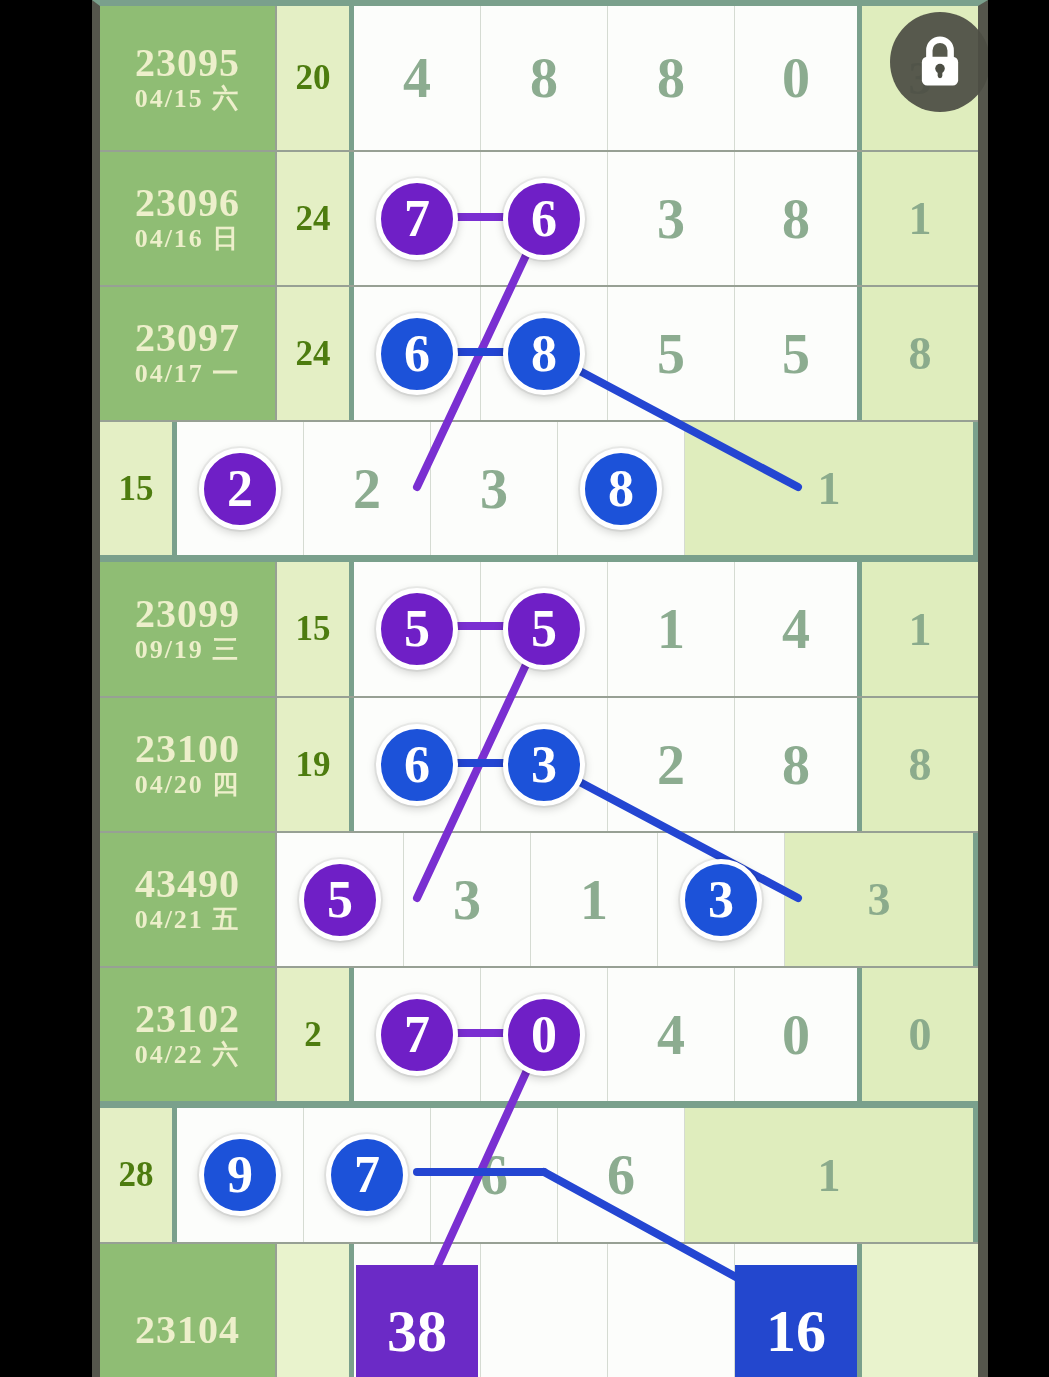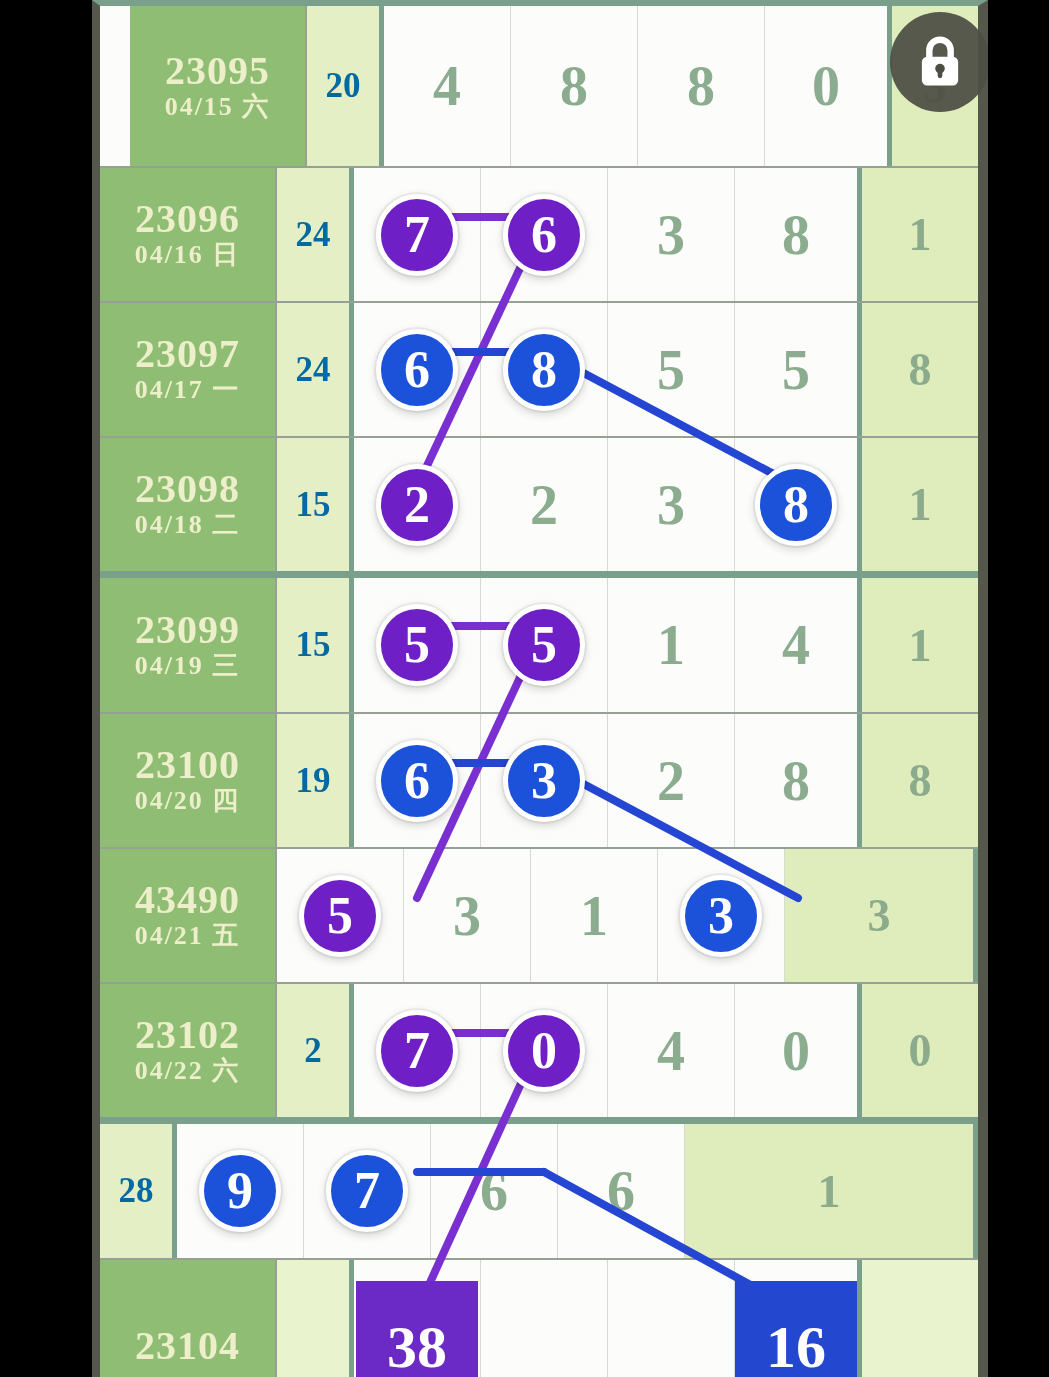--- a/index.html
+++ b/index.html
@@ -8,31 +8,31 @@
   .screen{position:relative;width:1049px;height:1377px;background:#000;overflow:hidden;}
 
   
   .table-wrap{
     position:absolute;left:92px;top:0;width:896px;height:1377px;
     border-left:8px solid #55564C;border-right:10px solid #55564C;border-top:6px solid #7AA08C;
     background:#FCFDFB;
   }
   #rows{position:relative;width:878px;}
   .row{display:flex;height:135px;border-top:2px solid #97A094;}
-  #rows .row:nth-child(1){height:160px;border-top:none;margin-left:30px;}
+  #rows .row:nth-child(1){height:144px;border-top:none;}
   #rows .row:nth-child(5),#rows .row:nth-child(9){height:141px;border-top:7px solid #7AA08C;}
   #rows .row:nth-child(10){height:173px;}
 
   .cell{display:flex;align-items:center;justify-content:center;}
   .left-cell{width:177px;background:#8FBD74;border-right:2px solid #97A094;flex-direction:column;gap:2px;}
   .draw{font-size:40px;font-weight:700;color:#EDEFCB;letter-spacing:1px;line-height:1;}
   .date{font-size:26px;font-weight:700;color:#EDEFCB;letter-spacing:2px;line-height:1.1;text-align:center;}
   .date:empty{display:none;}
   .sum-cell{width:77px;background:#E4EFC5;border-right:5px solid #7AA08C;
-    font-size:35px;font-weight:700;color:#0369a1;}
+    font-size:35px;font-weight:700;color:#4d7c0f;}
   .num-cell{width:127px;background:#FCFDFB;border-right:1px solid #D5DBD2;}
   .row > .cell:nth-child(6){border-right:5px solid #7AA08C;}
   .tail-cell{flex:1;background:#DFEDBD;font-size:46px;font-weight:700;color:#8BAB8C;}
   #rows .row:nth-child(10) .sum-cell,
   #rows .row:nth-child(10) .tail-cell{background:#E9F3CD;}
   #rows .row:nth-child(10) .num-cell{align-items:center;}
 
   .num{display:flex;align-items:center;justify-content:center;}
   .plain{font-size:56px;font-weight:700;color:#8CAC90;line-height:1;}
   .circle{width:82px;height:82px;border-radius:50%;border:5px solid #fff;
@@ -142,24 +142,20 @@
       <span class="num plain">5</span>
     </div>
     <div class="cell num-cell">
       <span class="num plain">5</span>
     </div>
     <div class="cell tail-cell">
       <span>8</span>
     </div>
   </div>
         <div class="row">
-    <div class="cell left-cell">
-      <div class="draw">23098</div>
-      <div class="date">04/18 二</div>
-    </div>
     <div class="cell sum-cell">
       <span>15</span>
     </div>
     <div class="cell num-cell">
       <span class="num circle purple">2</span>
     </div>
     <div class="cell num-cell">
       <span class="num plain">2</span>
     </div>
     <div class="cell num-cell">
@@ -168,21 +164,21 @@
     <div class="cell num-cell">
       <span class="num circle blue">8</span>
     </div>
     <div class="cell tail-cell">
       <span>1</span>
     </div>
   </div>
         <div class="row">
     <div class="cell left-cell">
       <div class="draw">23099</div>
-      <div class="date">04/19 三</div>
+      <div class="date">09/19 三</div>
     </div>
     <div class="cell sum-cell">
       <span>15</span>
     </div>
     <div class="cell num-cell">
       <span class="num circle purple">5</span>
     </div>
     <div class="cell num-cell">
       <span class="num circle purple">5</span>
     </div>

